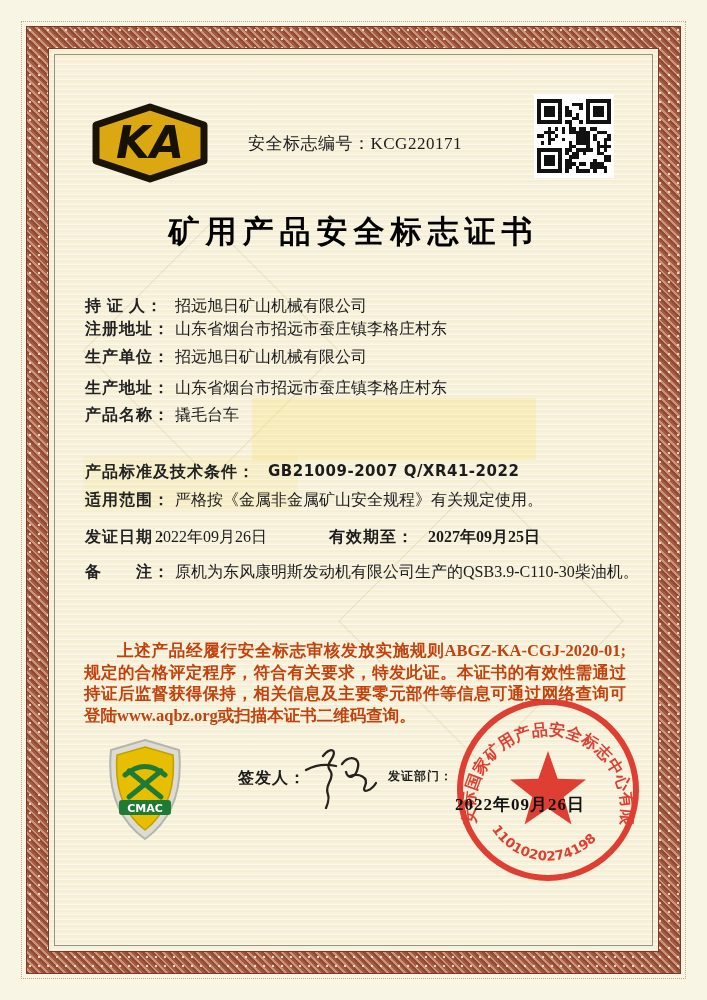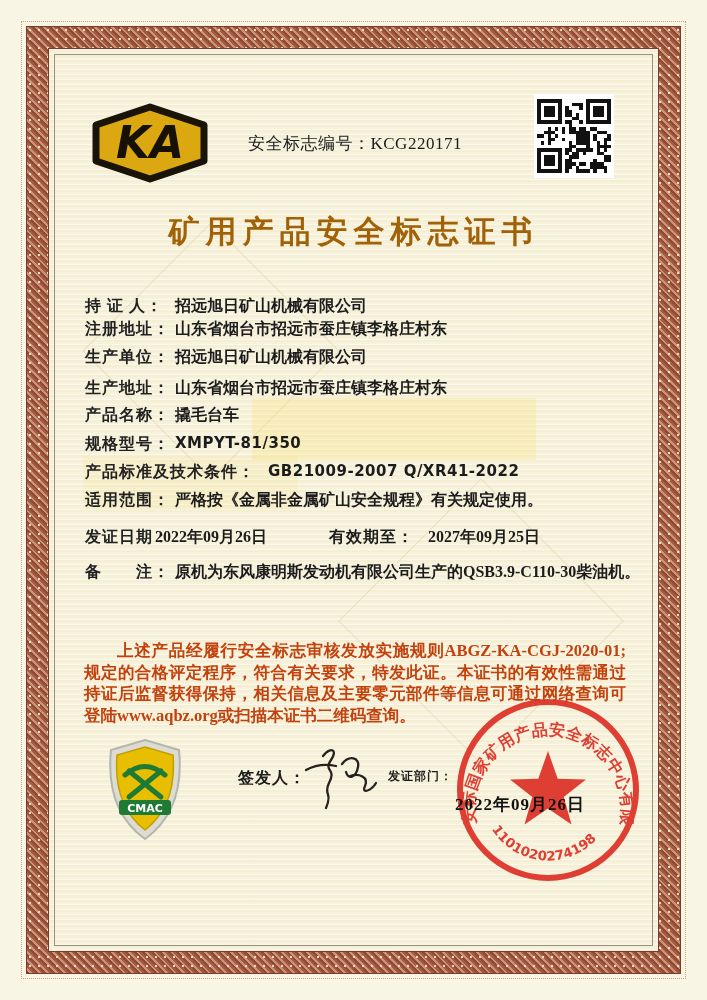--- a/index.html
+++ b/index.html
@@ -32,27 +32,27 @@
   .hl2{left:83px;  top:456px; width:215px; height:54px; background:rgba(247,224,118,.16);}
 
   
   .ka-logo{position:absolute; left:88px; top:100px; width:124px; height:86px;}
   .cert-no{position:absolute; left:248px; top:132px; font-size:17px; letter-spacing:.5px; white-space:nowrap;}
   .qr-wrap{position:absolute; left:534px; top:94px; width:80px; height:84px; background:#ffffff; padding:3px; box-sizing:border-box;}
   .qr-wrap svg{width:100%; height:100%; display:block;}
 
   .title{
     position:absolute; left:0; right:0; top:211px; text-align:center;
-    font-size:31px; font-weight:900; letter-spacing:6px; color:#a16207;
+    font-size:31px; font-weight:900; letter-spacing:6px; color:#000000;
   }
 
   
   .row{position:absolute; left:0; width:100%; height:22px; font-size:16px; white-space:nowrap;}
   .row .lab{position:absolute; left:85px; font-weight:600; letter-spacing:1px; color:#222;}
-  .row .val{position:absolute; left:175px; font-weight:700;}
+  .row .val{position:absolute; left:175px; font-weight:400;}
   .val.num{font-family:"DejaVu Sans","Liberation Sans",sans-serif; font-weight:700; font-size:15px; letter-spacing:.5px;}
   .r1{top:296px;} .r2{top:319px;} .r3{top:347px;} .r4{top:378px;}
   .r5{top:405px;} .r6{top:434px;} .r7{top:462px;padding-left:36px;} .r8{top:490px;padding-left:48px;}
   .r9{top:527px;} .r10{top:562px;}
   .r7 .val{left:268px;}
   .r9 .val{left:155px;}
   .r9 .lab2{position:absolute; left:329px; font-weight:600; letter-spacing:1px;}
   .r9 .val2{position:absolute; left:428px; font-weight:600;}
 
   
@@ -338,24 +338,20 @@
     <span class="val">招远旭日矿山机械有限公司</span>
   </div>
   <div class="row r4">
     <span class="lab">生产地址：</span>
     <span class="val">山东省烟台市招远市蚕庄镇李格庄村东</span>
   </div>
   <div class="row r5">
     <span class="lab">产品名称：</span>
     <span class="val">撬毛台车</span>
   </div>
-  <div class="row r6">
-    <span class="lab">规格型号：</span>
-    <span class="val num">XMPYT-81/350</span>
-  </div>
   <div class="row r7">
     <span class="lab">产品标准及技术条件：</span>
     <span class="val num">GB21009-2007 Q/XR41-2022</span>
   </div>
   <div class="row r8">
     <span class="lab">适用范围：</span>
     <span class="val">严格按《金属非金属矿山安全规程》有关规定使用。</span>
   </div>
   <div class="row r9">
     <span class="lab">发证日期：</span>

